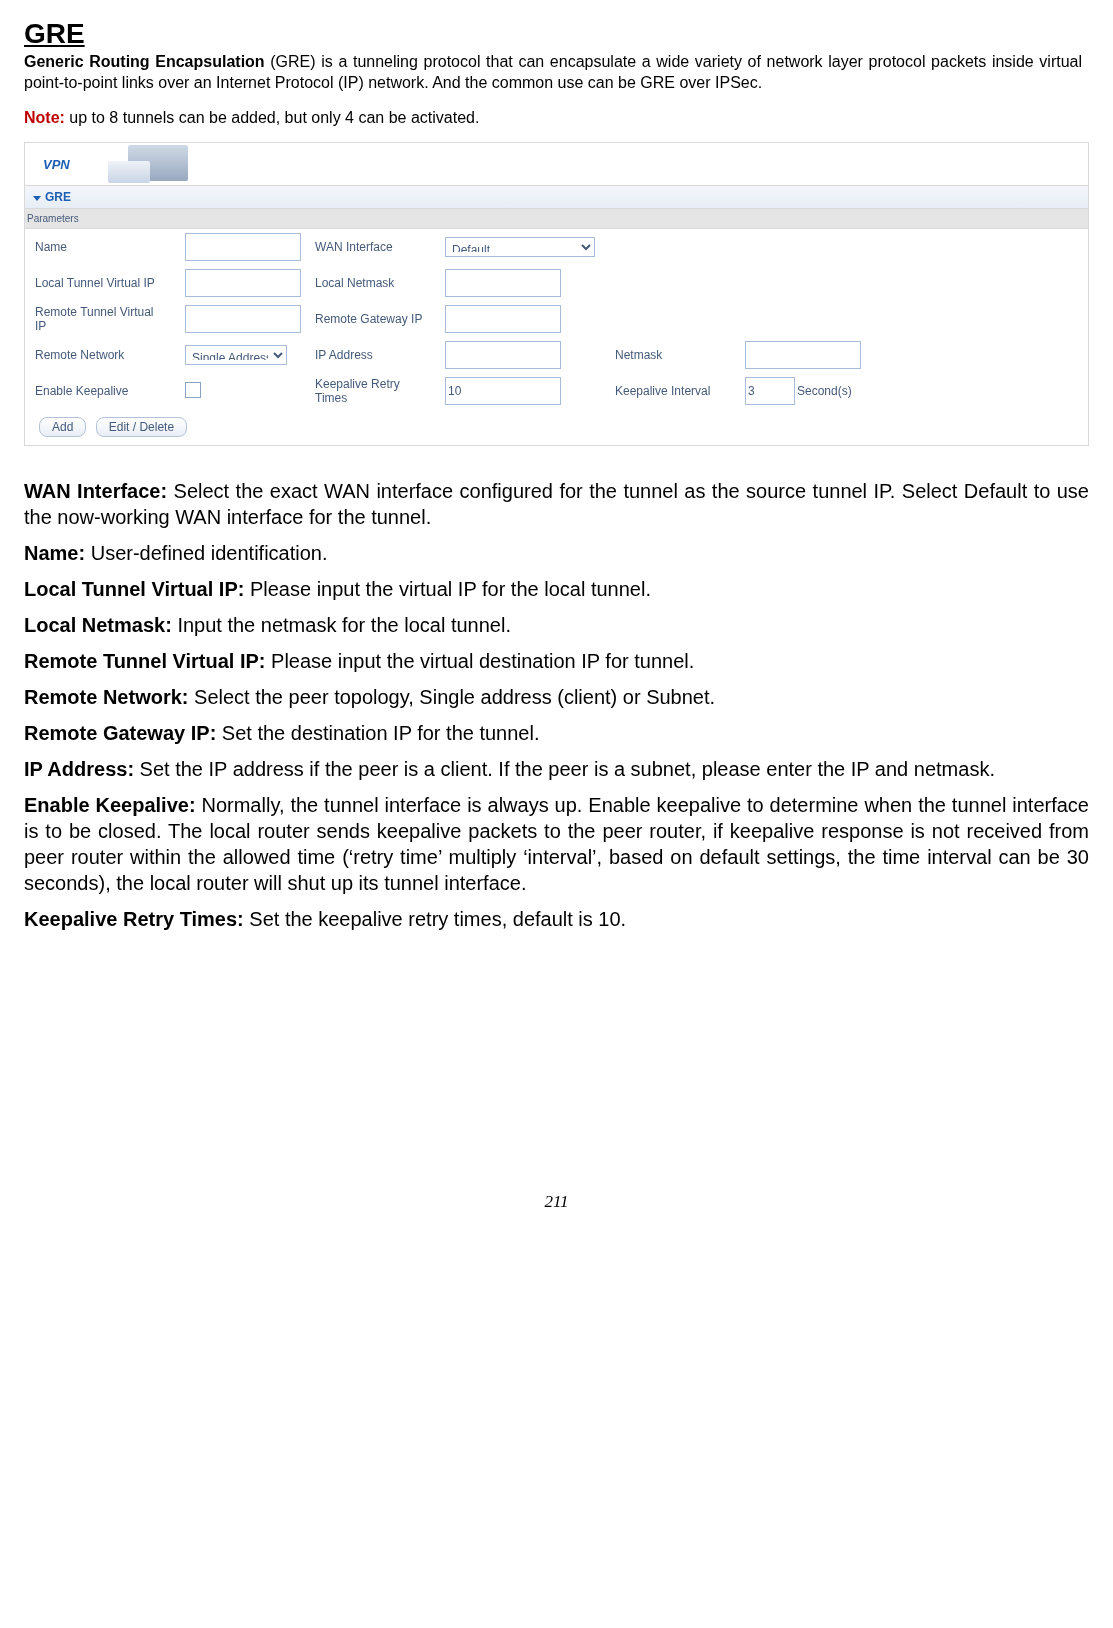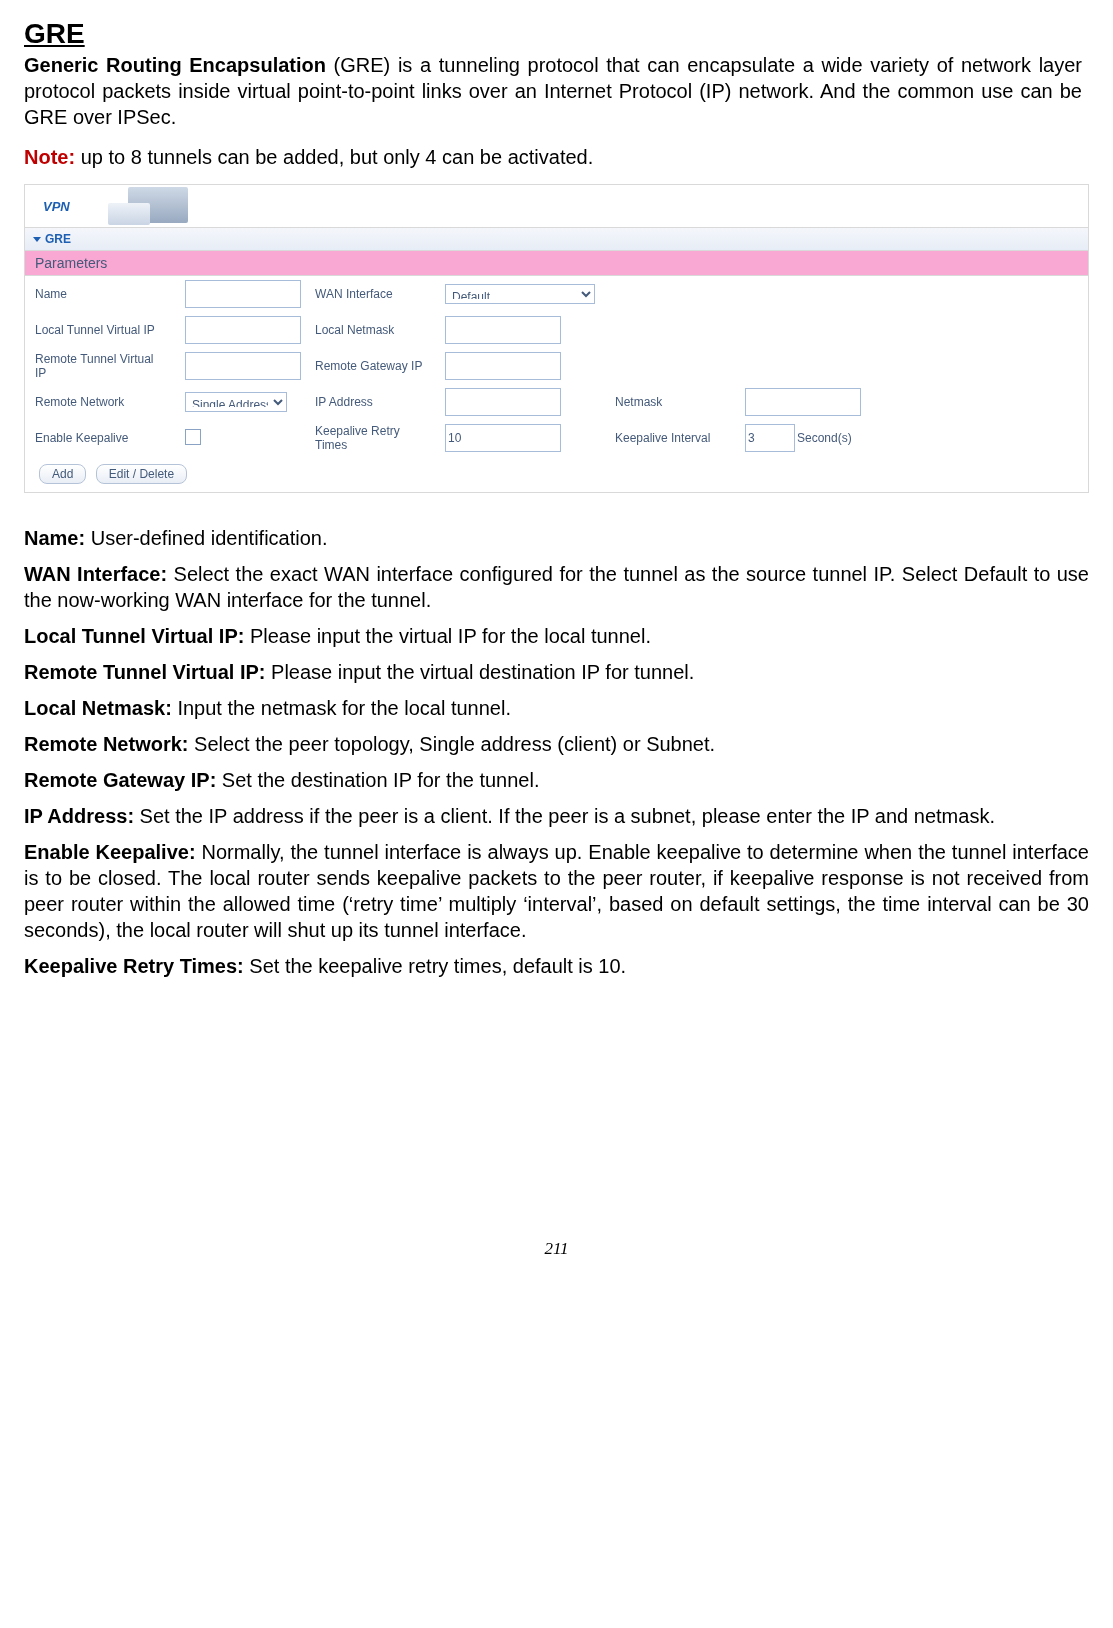--- a/index.html
+++ b/index.html
@@ -10,21 +10,21 @@
     background: #fff;
     width: 1065px;
   }
   .heading {
     font-size: 28px;
     font-weight: bold;
     text-decoration: underline;
     margin: 0 0 2px 0;
   }
   .body-text {
-    font-size: 20px;
+    font-size: 16px;
     line-height: 1.3;
     margin: 0 7px 14px 0;
     text-align: justify;
   }
   .note-label {
     color: #c00000;
     font-weight: bold;
   }
   .panel {
     border: 1px solid #d9d9d9;
@@ -84,26 +84,26 @@
   .section-bar .chev {
     display: inline-block;
     width: 0; height: 0;
     border-left: 4px solid transparent;
     border-right: 4px solid transparent;
     border-top: 5px solid #1d5fb3;
     margin-right: 4px;
     vertical-align: middle;
   }
   .section-sub {
-    background: #f9a8d4;
+    background: #e5e5e5;
     border-bottom: 1px solid #d9d9d9;
-    padding: 4px 10px;
+    padding: 4px 2px;
     font-weight: 500;
     color: #445a7a;
-    font-size: 14px;
+    font-size: 10px;
   }
   table.form {
     width: 100%;
     border-collapse: collapse;
     table-layout: fixed;
   }
   table.form td {
     padding: 4px 10px;
     vertical-align: middle;
     font-size: 12px;
@@ -265,25 +265,25 @@
   </tbody>
     </table>
 
   <div class="btn-row">
     <span class="btn">Add</span>
     <span class="btn">Edit / Delete</span>
   </div>
 </div>
 
 <div class="descs">
+  <p class="desc"><span class="lbl">WAN Interface:</span><span> Select the exact WAN interface configured for the tunnel as the source tunnel IP. Select Default to use the now-working WAN interface for the tunnel.</span></p>
   <p class="desc"><span class="lbl">Name:</span><span> User-defined identification.</span></p>
-  <p class="desc"><span class="lbl">WAN Interface:</span><span> Select the exact WAN interface configured for the tunnel as the source tunnel IP. Select Default to use the now-working WAN interface for the tunnel.</span></p>
   <p class="desc"><span class="lbl">Local Tunnel Virtual IP:</span><span> Please input the virtual IP for the local tunnel.</span></p>
+  <p class="desc"><span class="lbl">Local Netmask:</span><span> Input the netmask for the local tunnel.</span></p>
   <p class="desc"><span class="lbl">Remote Tunnel Virtual IP:</span><span> Please input the virtual destination IP for tunnel.</span></p>
-  <p class="desc"><span class="lbl">Local Netmask:</span><span> Input the netmask for the local tunnel.</span></p>
   <p class="desc"><span class="lbl">Remote Network:</span><span> Select the peer topology, Single address (client) or Subnet.</span></p>
   <p class="desc"><span class="lbl">Remote Gateway IP:</span><span> Set the destination IP for the tunnel.</span></p>
   <p class="desc"><span class="lbl">IP Address:</span><span> Set the IP address if the peer is a client. If the peer is a subnet, please enter the IP and netmask.</span></p>
   <p class="desc"><span class="lbl">Enable Keepalive:</span><span> Normally, the tunnel interface is always up. Enable keepalive to determine when the tunnel interface is to be closed. The local router sends keepalive packets to the peer router, if keepalive response is not received from peer router within the allowed time (‘retry time’ multiply ‘interval’, based on default settings, the time interval can be 30 seconds), the local router will shut up its tunnel interface.</span></p>
   <p class="desc"><span class="lbl">Keepalive Retry Times:</span><span> Set the keepalive retry times, default is 10.</span></p>
 </div>
 
 <div class="page-num">211</div>
 
 </body></html>

